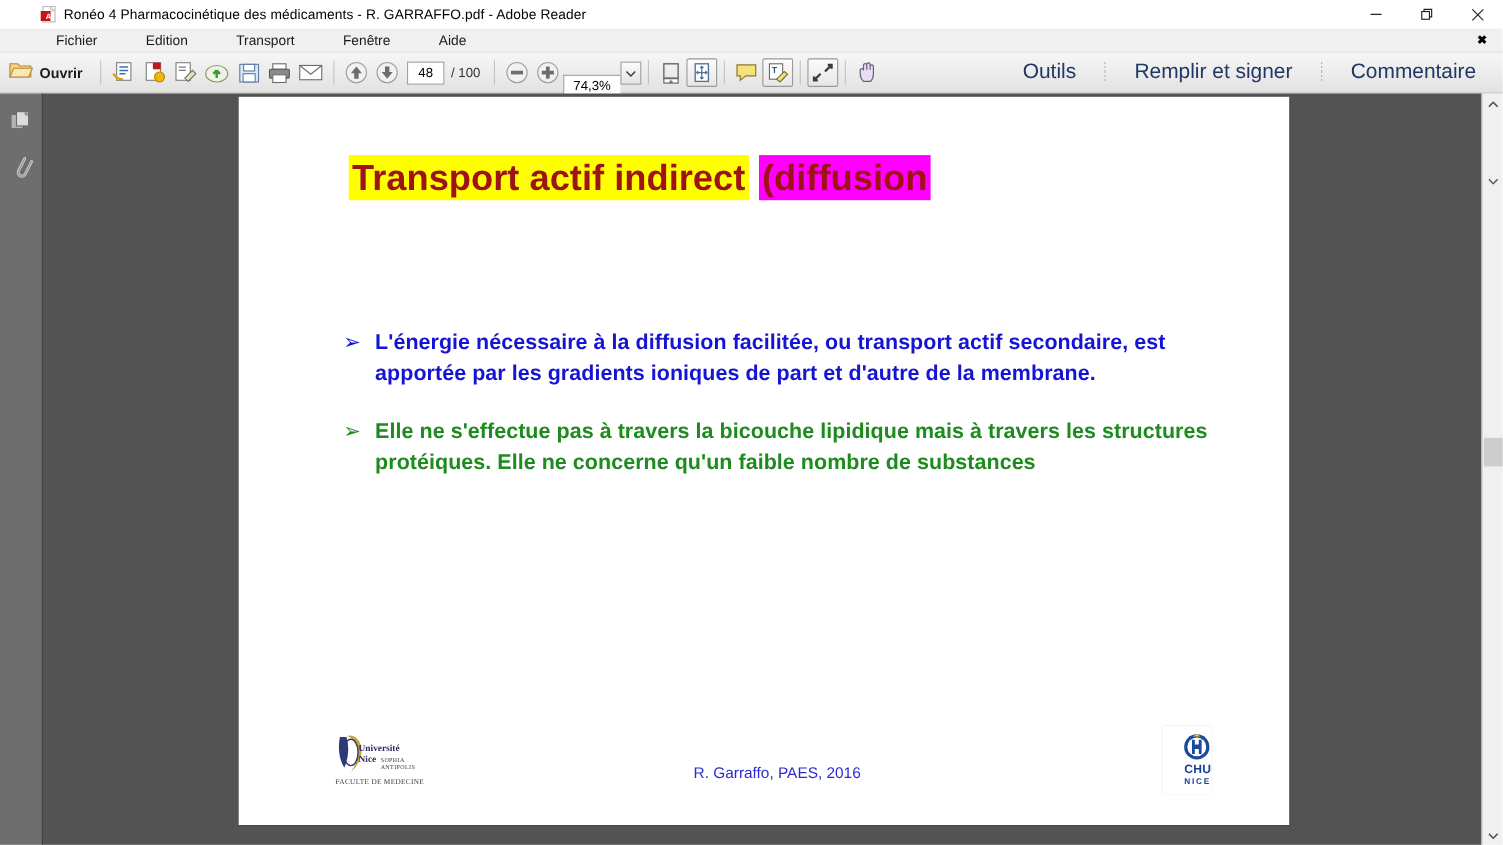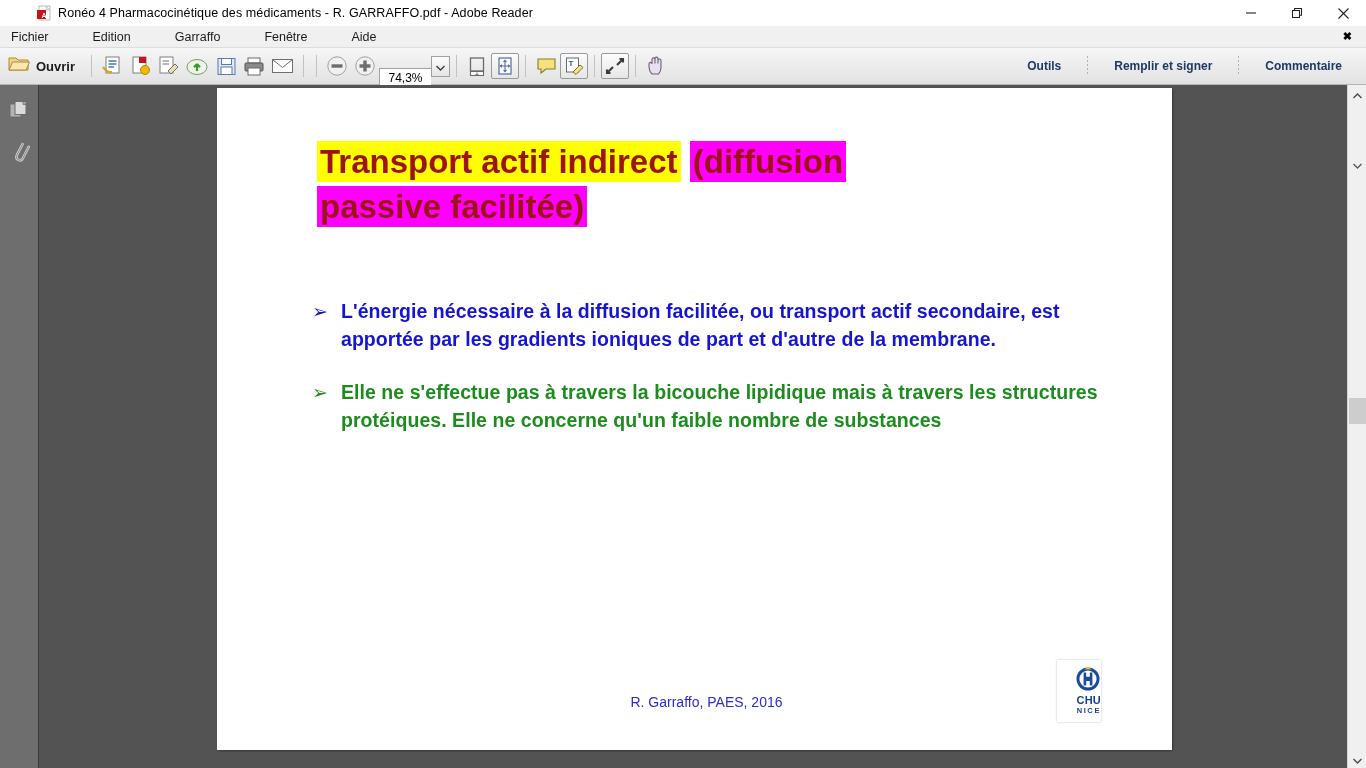--- a/index.html
+++ b/index.html
@@ -32,21 +32,21 @@
     width: 46px; height: 26px; display: flex; align-items: center; justify-content: center;
     background: #ffffff;
   }
   .winbtn svg { display:block; }
 
   
   .menubar {
     position: absolute; left: 0; top: 26px; width: 1366px; height: 22px;
     background: #f0f0f0;
     border-bottom: 1px solid #dcdcdc;
-    display: flex; align-items: center;
+    display: flex; align-items: center; padding-left: 40px;
   }
   .menu-item {
     font-size: 12.5px; color: #1a1a1a; padding: 0 8px; line-height: 22px;
     white-space: nowrap;
     margin-left: 28px;
   }
   .menu-item:first-child { margin-left: 3px; }
   .menu-close {
     margin-left: auto; margin-right: 14px; font-size: 11px; color: #000;
     font-weight: bold;
@@ -88,21 +88,21 @@
     font-size: 12px; color: #000; margin-top: 24px;
   }
   .zoomdrop {
     width: 19px; height: 21px;
     background: linear-gradient(to bottom,#fbfbfb,#e4e4e4);
     border: 1px solid #a0a0a0;
     display: flex; align-items: center; justify-content: center;
   }
   .tb-right { margin-left: auto; display: flex; align-items: center; padding-right: 10px; }
   .tb-link {
-    font-size: 12px; font-weight: bold; color: #1f3864; padding: 0 14px;
+    font-size: 19px; font-weight: normal; color: #1f3864; padding: 0 14px;
     white-space: nowrap;
     text-align: right;
   }
   .tb-btn.framed {
     border: 1px solid #9a9a9a; background: linear-gradient(to bottom,#fcfcfc,#e6e6e6);
     border-radius: 2px; height: 26px;
   }
 
   
   .navpane {
@@ -228,21 +228,21 @@
         <line x1="1.5" y1="1.5" x2="11.5" y2="11.5" stroke="#222" stroke-width="1.1"></line>
         <line x1="11.5" y1="1.5" x2="1.5" y2="11.5" stroke="#222" stroke-width="1.1"></line>
       </svg>
     </div>
   </div>
 </div>
 
 <div class="menubar">
   <span class="menu-item">Fichier</span>
   <span class="menu-item">Edition</span>
-  <span class="menu-item">Garraffo</span>
+  <span class="menu-item">Transport</span>
   <span class="menu-item">Fenêtre</span>
   <span class="menu-item">Aide</span>
   <span class="menu-close">✖</span>
 </div>
 
 <div class="toolbar">
 
   <div class="tb-open">
     <span>
       <svg width="22" height="18" viewBox="0 0 22 18">
@@ -303,20 +303,39 @@
     <div class="tb-btn">
       <svg width="23" height="18" viewBox="0 0 23 18">
         <rect x="1.5" y="2.5" width="20" height="13" fill="#fff" stroke="#6e6e6e"></rect>
         <polyline points="1.5,2.5 11.5,10.5 21.5,2.5" fill="none" stroke="#6e6e6e"></polyline>
       </svg>
     </div>
   </div>
 
   <div class="tb-sep"></div>
 
+  <div class="tb-group">
+    <div class="tb-btn">
+      <svg width="22" height="22" viewBox="0 0 22 22">
+        <circle cx="11" cy="11" r="9.2" fill="#f1f1f1" stroke="#9e9e9e"></circle>
+        <path d="M11 5.5 l5 6 h-3 v5 h-4 v-5 h-3 z" fill="#6d6d6d"></path>
+      </svg>
+    </div>
+    <div class="tb-btn">
+      <svg width="22" height="22" viewBox="0 0 22 22">
+        <circle cx="11" cy="11" r="9.2" fill="#f1f1f1" stroke="#9e9e9e"></circle>
+        <path d="M11 16.5 l-5 -6 h3 v-5 h4 v5 h3 z" fill="#6d6d6d"></path>
+      </svg>
+    </div>
+    <div class="pagefield">48</div>
+    <span class="pagetotal">
+      <span>/</span>
+      <span>100</span>
+    </span>
+  </div>
 
   <div class="tb-sep"></div>
 
   <div class="tb-group">
     <div class="tb-btn">
       <svg width="22" height="22" viewBox="0 0 22 22">
         <circle cx="11" cy="11" r="9.2" fill="#f1f1f1" stroke="#9e9e9e"></circle>
         <rect x="5.5" y="9.3" width="11" height="3.4" fill="#6d6d6d"></rect>
       </svg>
     </div>
@@ -406,36 +425,50 @@
   </div>
 </div>
 
 <div class="docview">
   <div class="page">
 
     <div class="slide-title">
       <span class="hl-yellow">Transport actif indirect</span>
       <span class="hl-magenta">(diffusion</span>
       <br>
-      <span class="hl-magenta">passive facilitée)</span>
     </div>
 
     <div class="bullets">
       <div class="bullet">
         <span class="bullet-marker b-blue">➢</span>
         <span class="bullet-text b-blue">L'énergie nécessaire à la diffusion facilitée, ou transport actif secondaire, est apportée par les gradients ioniques de part et d'autre de la membrane.</span>
       </div>
       <div class="bullet">
         <span class="bullet-marker b-green">➢</span>
         <span class="bullet-text b-green">Elle ne s'effectue pas à travers la bicouche lipidique mais à travers les structures protéiques.  Elle ne concerne qu'un faible nombre de substances</span>
       </div>
     </div>
 
     <div class="footer-credit">R. Garraffo, PAES, 2016</div>
 
+    <div class="uns-logo">
+      <svg width="84" height="40" viewBox="0 0 84 40">
+        <path d="M4 4 q-3 16 4 28 q6 -14 2 -28 z" fill="#2d3a7a"></path>
+        <path d="M10 3 q9 -2 13 8 q3 14 -9 25 q10 -16 5 -26 q-3 -6 -9 -7 z" fill="#c7a33a"></path>
+        <ellipse cx="14" cy="18" rx="6.5" ry="12" fill="none" stroke="#2d3a7a" stroke-width="1.3"></ellipse>
+      </svg>
+      <div style="position:absolute; left:21px; top:9px;">
+        <div class="uns-txt1">Université</div>
+        <div style="display:flex; align-items:baseline; gap:4px;">
+          <span class="uns-txt1">Nice</span>
+          <span style="font-size:5.4px; color:#3a3a3a; font-family:'Liberation Serif',serif; letter-spacing:0.4px;">SOPHIA ANTIPOLIS</span>
+        </div>
+      </div>
+      <div class="uns-fac">FACULTE DE MEDECINE</div>
+    </div>
 
     <div class="chu-logo">
       <svg width="26" height="26" viewBox="0 0 26 26">
         <circle cx="13" cy="13" r="11.5" fill="#1a4a9c"></circle>
         <circle cx="13" cy="13" r="8.6" fill="#ffffff"></circle>
         <path d="M8.6 6.5 h2.6 v4.3 h3.6 v-4.3 h2.6 v13 h-2.6 v-4.6 h-3.6 v4.6 h-2.6 z" fill="#1a4a9c"></path>
         <path d="M9.5 3.5 l3.5 -2.4 l3.5 2.4 z" fill="#f0c419"></path>
       </svg>
       <div class="chu-text">CHU</div>
       <div class="chu-sub">NICE</div>

